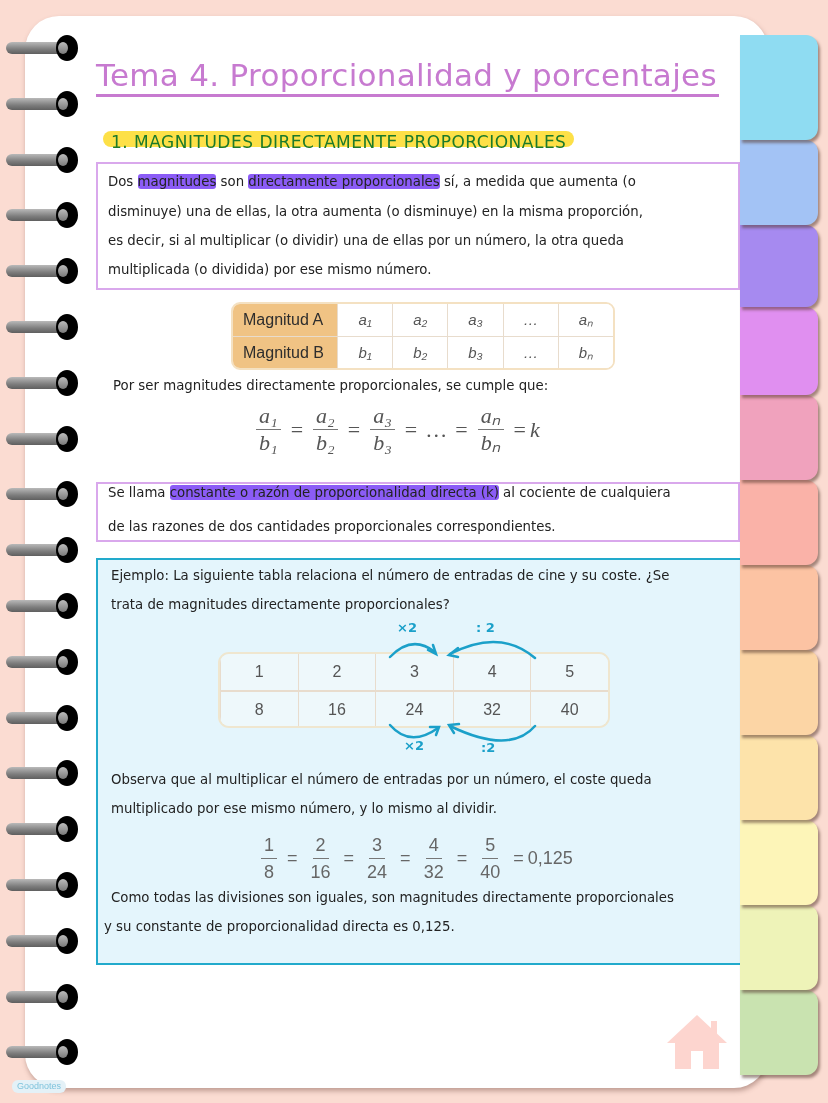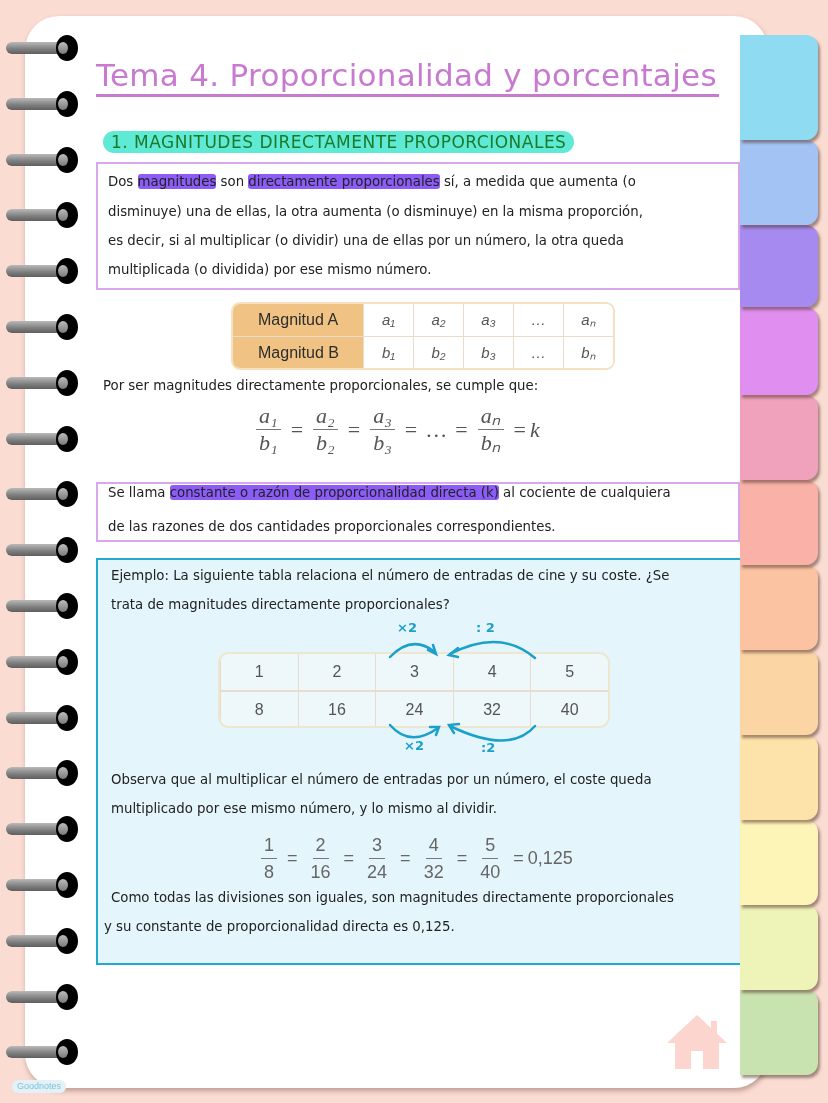--- a/index.html
+++ b/index.html
@@ -6,29 +6,29 @@
   body{width:828px;height:1103px;background:#fbdcd2;position:relative;overflow:hidden;font-family:"DejaVu Sans",sans-serif;}
   .tabs{position:absolute;left:740px;top:0;width:88px;height:1103px;}
   .tab{position:absolute;left:0;width:78px;border-radius:0 12px 12px 0;box-shadow:2px 3px 3px rgba(90,60,50,.55);}
   .page{position:absolute;left:25px;top:16px;width:743px;height:1072px;background:#fff;border-radius:34px;box-shadow:1px 3px 5px rgba(120,80,70,.45);}
   .rings{position:absolute;left:0;top:0;width:90px;height:1103px;}
   .ring{position:absolute;left:6px;width:70px;height:28px;}
   .ring .bar{position:absolute;left:0;top:7px;width:60px;height:12px;border-radius:6px;background:linear-gradient(#b9b9b9,#7d7d7d 60%,#5f5f5f);}
   .ring .loop{position:absolute;left:50px;top:0;width:22px;height:26px;border-radius:50%;background:#000;}
   .ring .loop::after{content:"";position:absolute;left:2px;top:7px;width:10px;height:12px;border-radius:50%;background:linear-gradient(#bcbcbc,#7a7a7a);}
   .title{position:absolute;left:96px;top:56px;font-family:"DejaVu Sans",sans-serif;font-size:31px;color:#c77ad0;border-bottom:3px solid #c77ad0;line-height:38px;padding-right:2px;letter-spacing:.3px;}
-  .section{position:absolute;left:103px;top:131px;padding:0 8px;height:22px;line-height:22px;background:#5eead4;border-radius:11px;color:#1c7a2a;font-size:17px;letter-spacing:.5px;}
+  .section{position:absolute;left:103px;top:131px;padding:0 8px;height:16px;line-height:22px;background:#fde047;border-radius:11px;color:#1c7a2a;font-size:17px;letter-spacing:.5px;}
   .hand{font-family:"DejaVu Sans",sans-serif;color:#222;font-size:13.3px;}
   .box1{position:absolute;left:96px;top:162px;width:640px;height:124px;border:2px solid #d9a8ec;}
   .line{position:absolute;left:10px;white-space:nowrap;}
   .hl{background:#8b5cf6;border-radius:3px;}
   .tblA{position:absolute;left:231px;top:302px;width:380px;height:64px;border-radius:9px;overflow:hidden;border:2px solid #f4e1c2;}
   .tblrow{display:flex;height:32px;}
   .tblrow:first-child{border-bottom:1px solid #e8dccd;}
-  .hdr{width:130px;background:#f0c384;font-family:"Liberation Sans",sans-serif;font-size:16px;color:#2d2d2d;line-height:32px;padding-left:25px;box-sizing:border-box;}
+  .hdr{width:104px;background:#f0c384;font-family:"Liberation Sans",sans-serif;font-size:16px;color:#2d2d2d;line-height:32px;padding-left:10px;box-sizing:border-box;}
   .cell{flex:1;border-left:1px solid #e8dccd;text-align:center;line-height:32px;font-family:"Liberation Sans",sans-serif;font-style:italic;font-size:15px;color:#555;background:#fff;}
   .formula{position:absolute;display:flex;align-items:center;font-family:"Liberation Serif",serif;color:#555;}
   .frac{display:inline-flex;flex-direction:column;align-items:center;margin:0 6px;}
   .frac .num{border-bottom:1.5px solid #777;padding:0 3px;line-height:26px;}
   .frac .den{line-height:26px;padding:0 3px;}
   .eq{margin:0 4px;}
   .box2{position:absolute;left:96px;top:482px;width:640px;height:56px;border:2px solid #d9a8ec;}
   .box3{position:absolute;left:96px;top:558px;width:642px;height:403px;border:2.5px solid #22aacc;background:#e4f5fc;}
   .tblB{position:absolute;left:218px;top:652px;width:388px;height:72px;border-radius:11px;overflow:hidden;border:2px solid #efe6cf;}
   .tblB .tblrow{height:36px;}
@@ -162,21 +162,21 @@
   <div class="tblrow">
     <div class="hdr">Magnitud B</div>
     <div class="cell">b₁</div>
     <div class="cell">b₂</div>
     <div class="cell">b₃</div>
     <div class="cell">…</div>
     <div class="cell">bₙ</div>
   </div>
 </div>
 
-<div class="hand" style="position:absolute;left:103px;top:378px;">Por ser magnitudes directamente proporcionales, se cumple que:</div>
+<div class="hand" style="position:absolute;left:113px;top:378px;">Por ser magnitudes directamente proporcionales, se cumple que:</div>
 
 <div class="formula" style="left:250px;top:403px;font-size:22px;font-style:italic;">
   <span class="frac">
       <span class="num">a₁</span>
       <span class="den">b₁</span>
     </span>
   <span class="eq" style="font-style:normal">=</span>
   <span class="frac">
       <span class="num">a₂</span>
       <span class="den">b₂</span>

